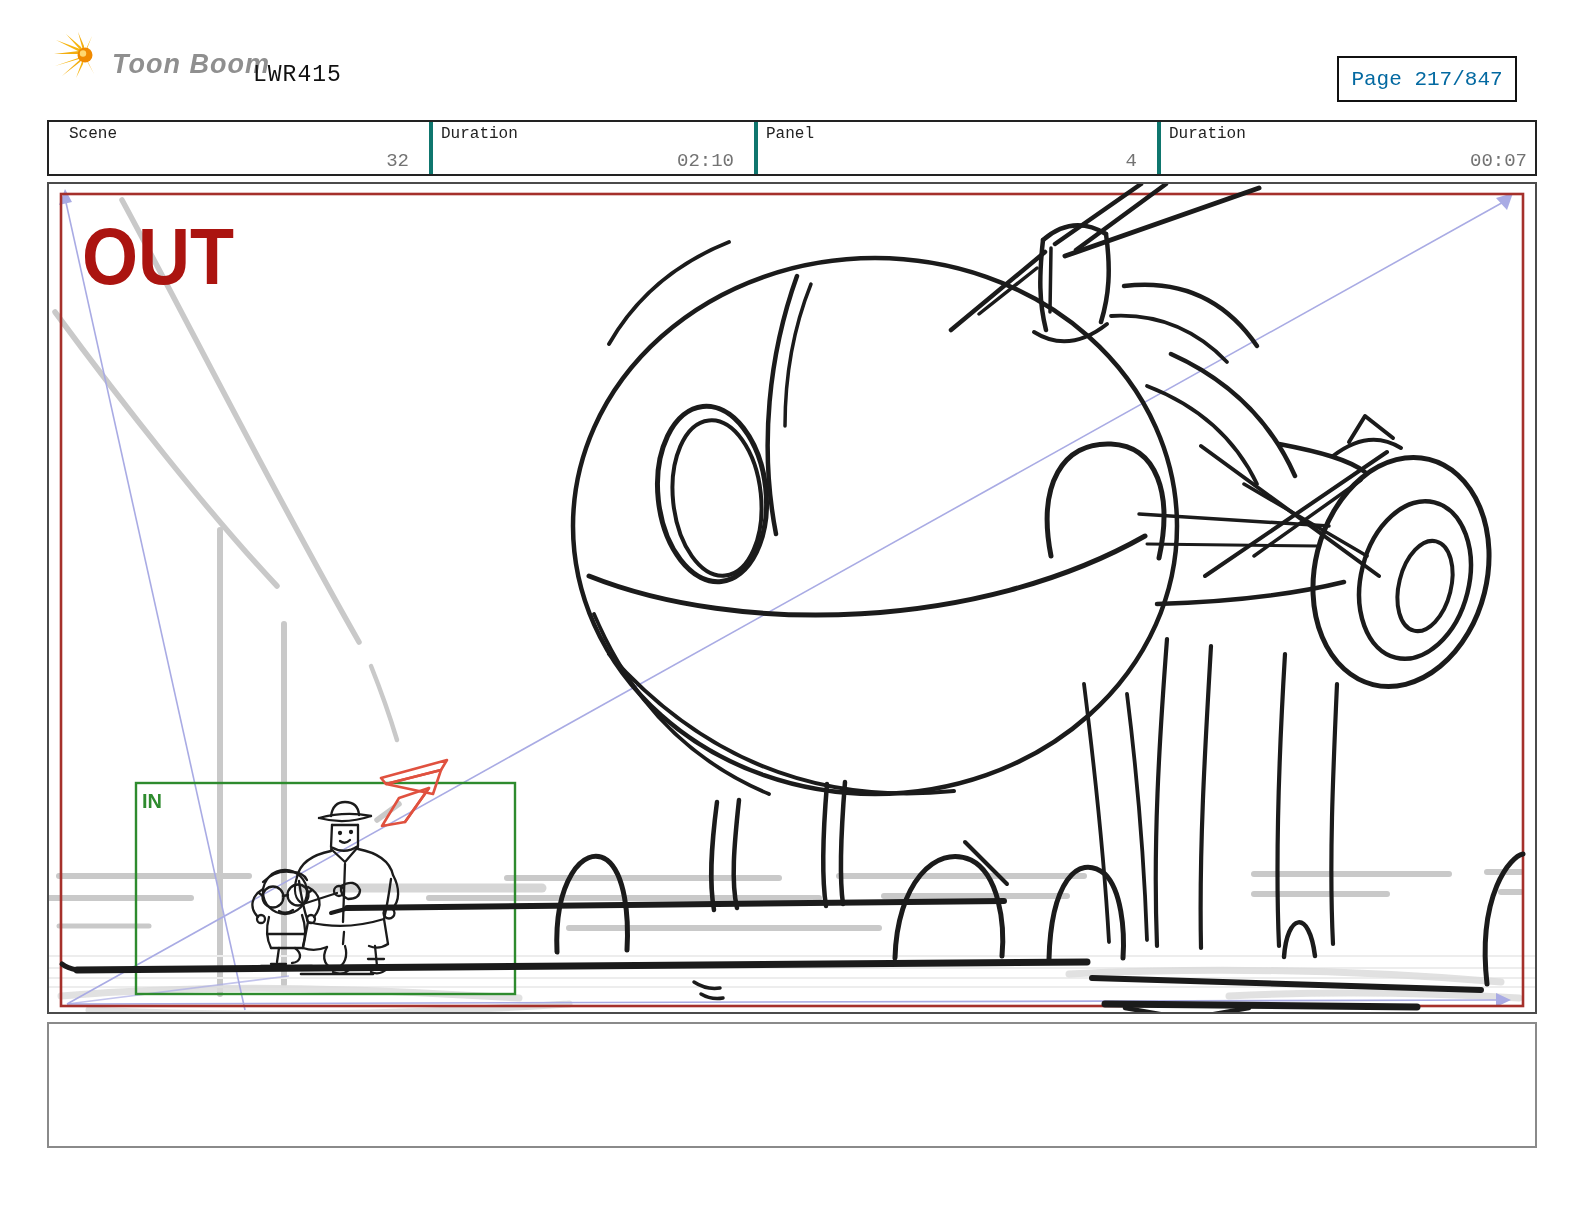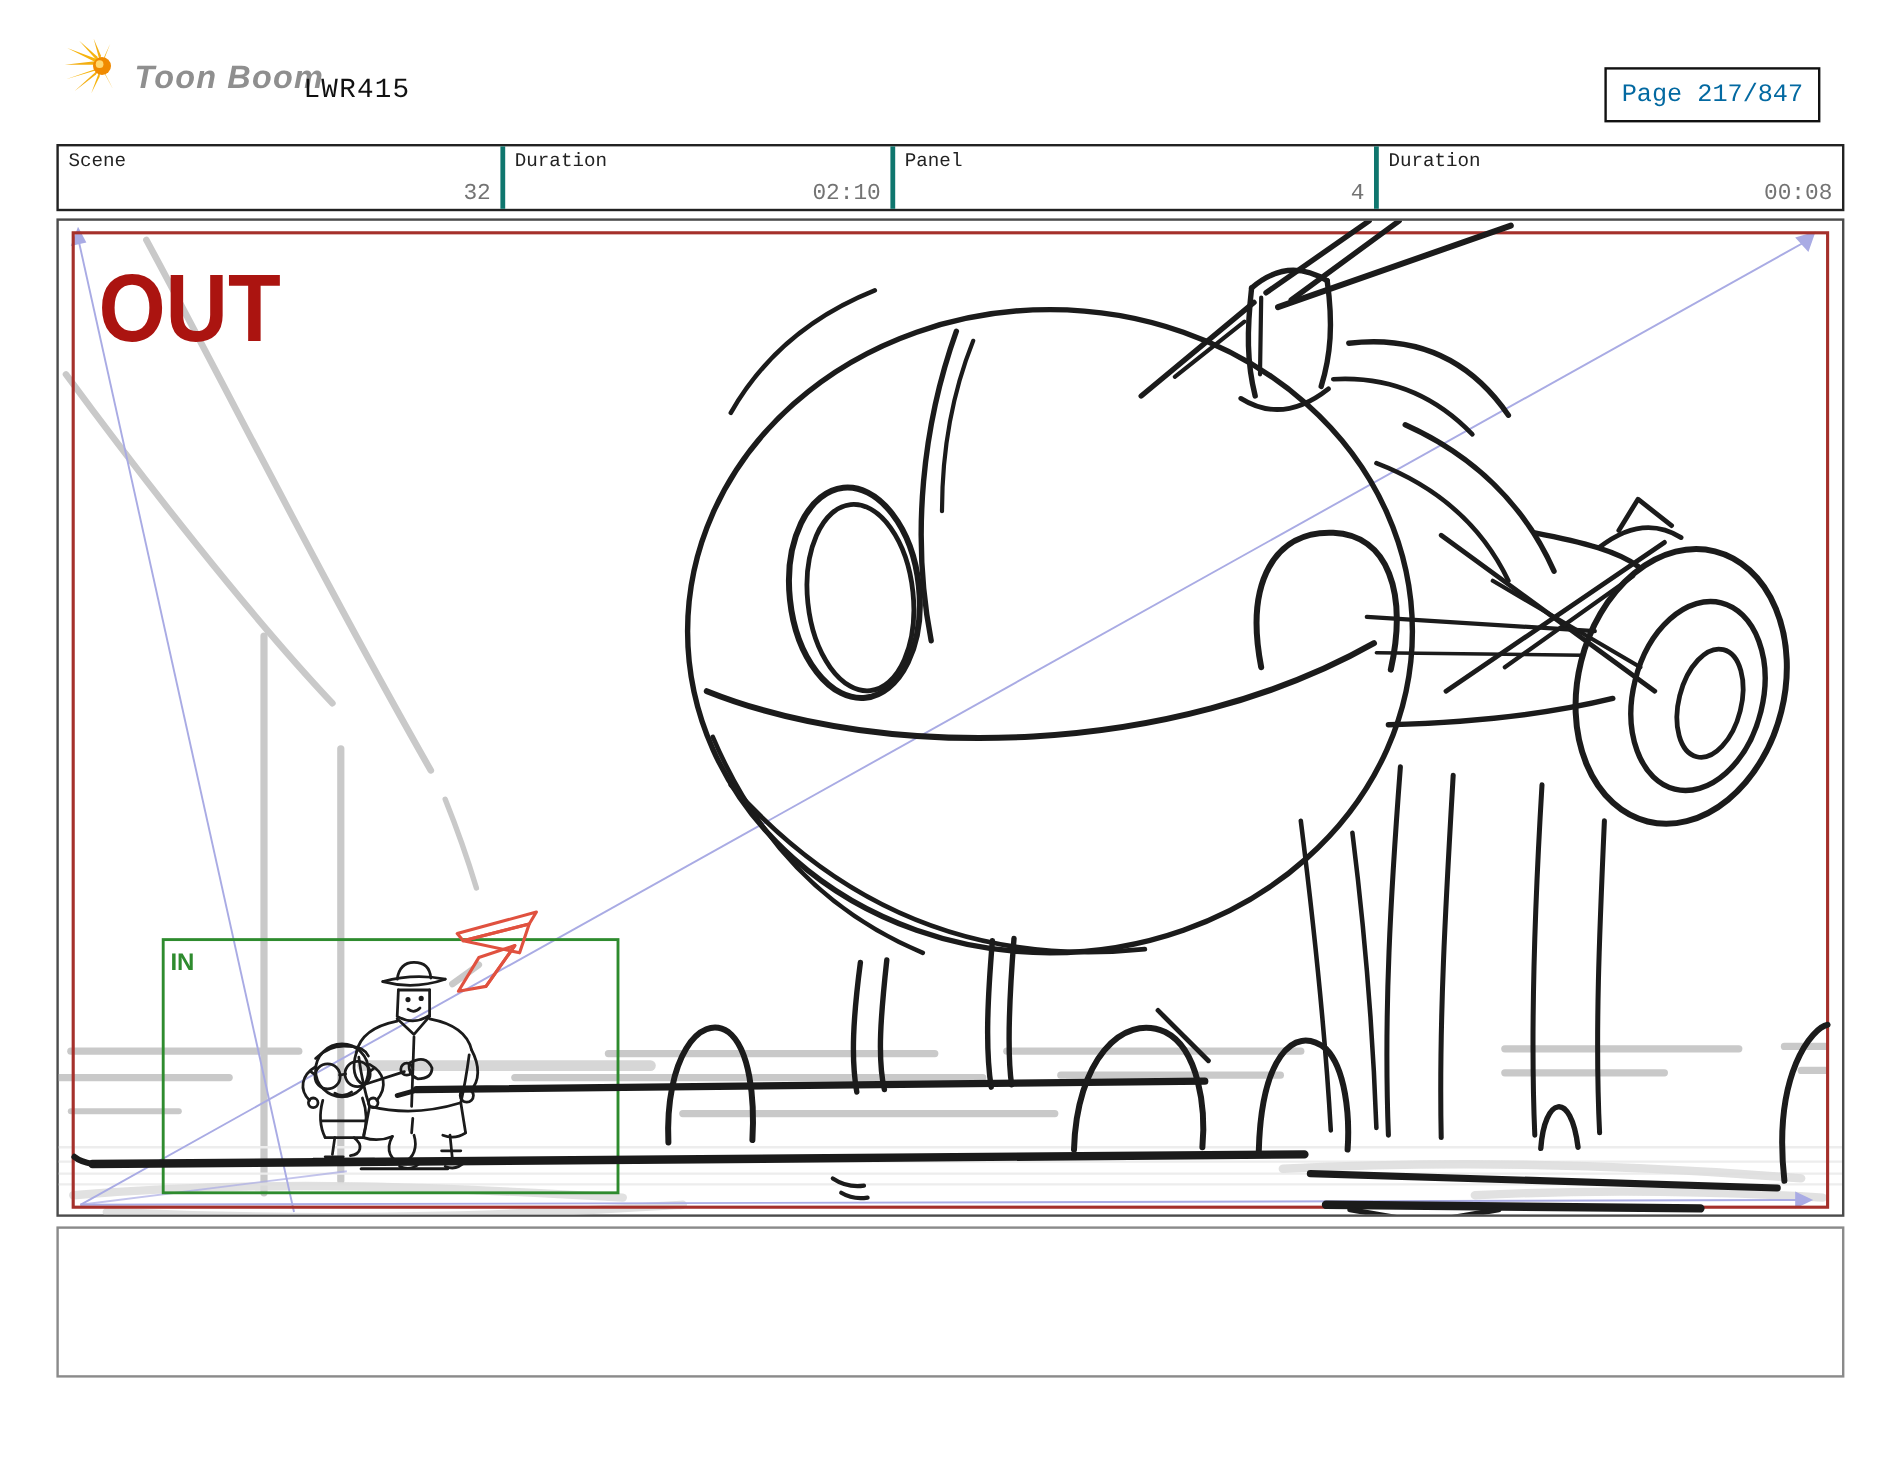--- a/index.html
+++ b/index.html
@@ -8,21 +8,21 @@
   
   .logo-wrap{position:absolute;left:54px;top:32px;display:flex;align-items:flex-end;gap:12px;}
   .logo-text{font-family:"Liberation Sans","DejaVu Sans",sans-serif;font-weight:700;font-style:italic;
              font-size:27px;color:#8f8f8f;letter-spacing:1px;}
   .project-title{position:absolute;left:253px;top:62px;font-size:23px;font-weight:400;color:#111;letter-spacing:1px;}
   .page-box{position:absolute;left:1337px;top:56px;width:176px;height:42px;border:2px solid #111;
             display:flex;align-items:center;justify-content:center;font-size:21px;font-weight:400;color:#0369a1;}
   
   .info-bar{position:absolute;left:47px;top:120px;width:1490px;height:56px;border:2px solid #222;
             box-sizing:border-box;display:grid;grid-template-columns:368px 325px 403px 1fr;}
-  .info-cell{position:relative;box-sizing:border-box;padding:3px 8px;}
+  .info-cell{position:relative;box-sizing:border-box;padding:3px 8px;margin-left:12px;}
   .info-cell + .info-cell{border-left:4px solid #0f766e;}
   .info-label{position:absolute;left:8px;top:3px;font-size:16px;color:#222;}
   .info-value{position:absolute;right:8px;bottom:2px;font-size:19px;color:#737373;}
   
   .panel{position:absolute;left:47px;top:182px;width:1490px;height:832px;border:2px solid #4b4b4b;
          box-sizing:border-box;background:#fff;}
   .panel svg{display:block;}
   
   .caption-box{position:absolute;left:47px;top:1022px;width:1490px;height:126px;border:2px solid #8a8a8a;
                box-sizing:border-box;background:#fff;font-size:16px;color:#222;padding:6px;}
@@ -61,21 +61,21 @@
     <div class="info-cell">
       <span class="info-label">Duration</span>
       <span class="info-value">02:10</span>
     </div>
     <div class="info-cell">
       <span class="info-label">Panel</span>
       <span class="info-value">4</span>
     </div>
     <div class="info-cell">
       <span class="info-label">Duration</span>
-      <span class="info-value">00:08</span>
+      <span class="info-value">00:07</span>
     </div>
   </div>
 
   <div class="panel">
     <svg width="1486" height="828" viewBox="0 0 1486 828">
 
       <g stroke="#c9c9c9" stroke-width="5.5" fill="none" stroke-linecap="round">
         <path d="M 6 128 C 70 215, 160 330, 228 402"></path>
         <path d="M 73 16 C 140 140, 220 300, 310 458"></path>
         <path d="M 322 482 C 334 512, 342 536, 348 556" stroke-width="4.5"></path>

